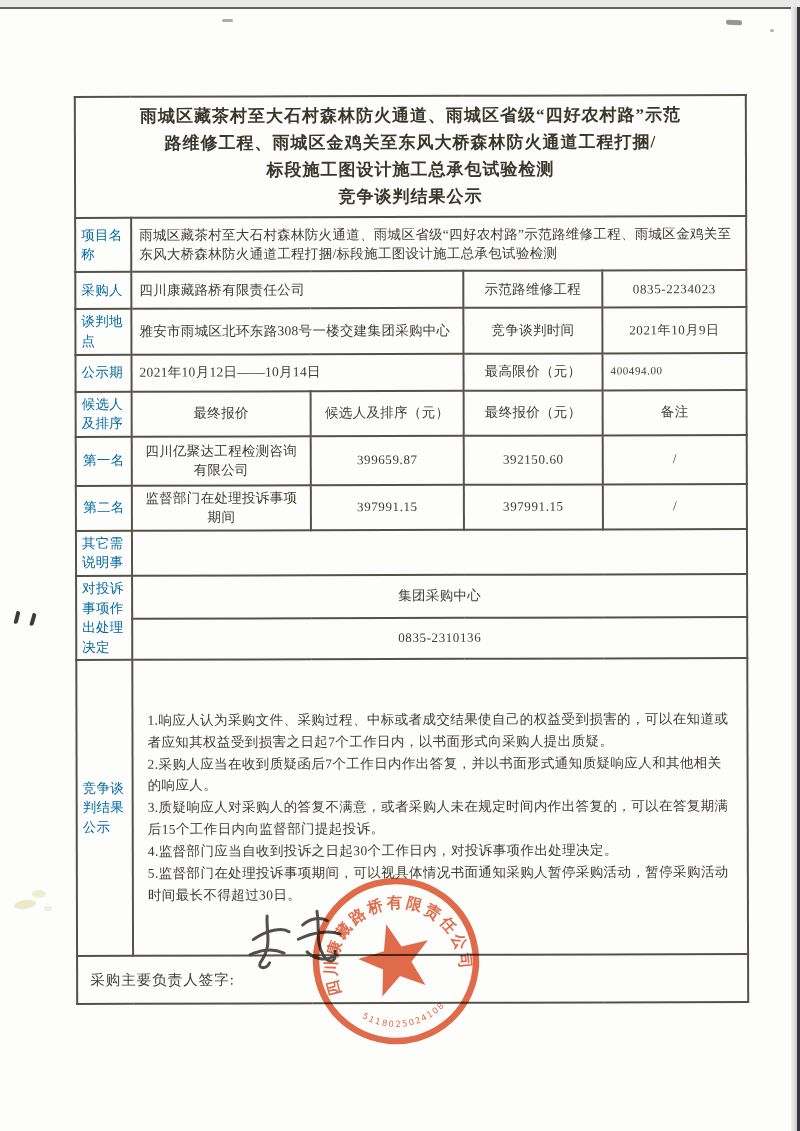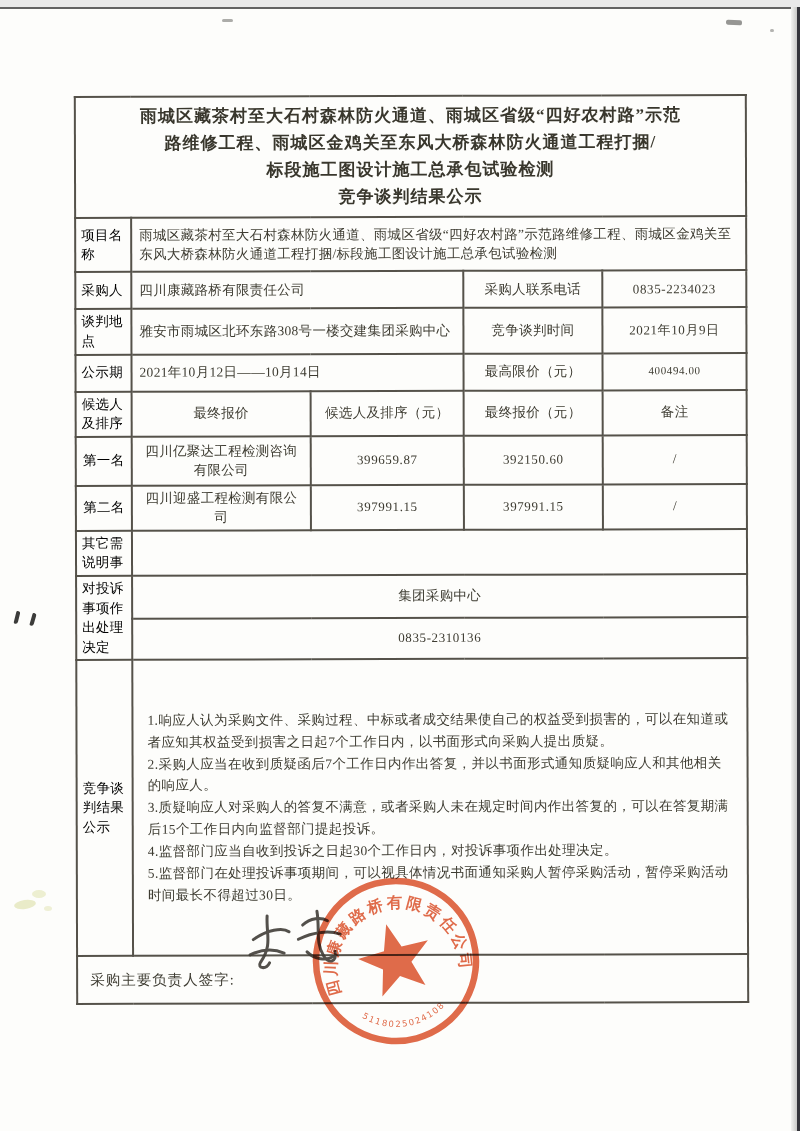--- a/index.html
+++ b/index.html
@@ -34,24 +34,24 @@
   .doc-table td{
     border:2px solid #55524a;
     font-size:13.5px; line-height:1.45; letter-spacing:.3px;
     padding:2px 7px; vertical-align:middle;
     word-break:break-all; overflow:hidden;
   }
   td.title-cell{
     text-align:center; font-weight:700; font-size:17px; line-height:1.58;
     letter-spacing:1px; padding:6px 10px; color:#39372d;
   }
-  td.lbl{padding:2px 5px; color:#000000;}
+  td.lbl{padding:2px 5px; color:#0369a1;}
   td.ctr{text-align:center;}
   td.num{text-align:center; font-size:13px; letter-spacing:.6px;}
-  td.small-num{text-align:center; font-size:11px; letter-spacing:.6px;}
+  td.small-num{font-size:11px; letter-spacing:.6px;}
   td.objection-cell{padding:10px 14px; vertical-align:middle;}
   .obj-item{font-size:13.5px; line-height:1.62; letter-spacing:.4px; color:#3e3c32;}
   td.sign-cell{padding:4px 4px 4px 12px; font-size:14.5px; letter-spacing:1px;}
   
   .stamp{
     position:absolute; left:305px; top:858px; width:182px; height:192px;
     transform:rotate(-15deg); opacity:.84; mix-blend-mode:multiply;
     pointer-events:none;
   }
   
@@ -94,21 +94,21 @@
     </tr>
 
     <tr style="height:54px">
       <td class="lbl">项目名称</td>
       <td colspan="4">雨城区藏茶村至大石村森林防火通道、雨城区省级“四好农村路”示范路维修工程、雨城区金鸡关至东风大桥森林防火通道工程打捆/标段施工图设计施工总承包试验检测</td>
     </tr>
 
     <tr style="height:37px">
       <td class="lbl">采购人</td>
       <td colspan="2">四川康藏路桥有限责任公司</td>
-      <td class="ctr">采购人联系电话</td>
+      <td class="ctr">示范路维修工程</td>
       <td class="num">0835-2234023</td>
     </tr>
 
     <tr style="height:44px">
       <td class="lbl">谈判地点</td>
       <td colspan="2">雅安市雨城区北环东路308号一楼交建集团采购中心</td>
       <td class="ctr">竞争谈判时间</td>
       <td class="num">2021年10月9日</td>
     </tr>
 
@@ -130,21 +130,21 @@
     <tr style="height:49px">
       <td class="lbl ctr">第一名</td>
       <td class="ctr">四川亿聚达工程检测咨询有限公司</td>
       <td class="num">399659.87</td>
       <td class="num">392150.60</td>
       <td class="ctr">/</td>
     </tr>
 
     <tr style="height:44px">
       <td class="lbl ctr">第二名</td>
-      <td class="ctr">四川迎盛工程检测有限公司</td>
+      <td class="ctr">监督部门在处理投诉事项期间</td>
       <td class="num">397991.15</td>
       <td class="num">397991.15</td>
       <td class="ctr">/</td>
     </tr>
 
     <tr style="height:39px">
       <td class="lbl">其它需说明事</td>
       <td colspan="4"></td>
     </tr>
 

